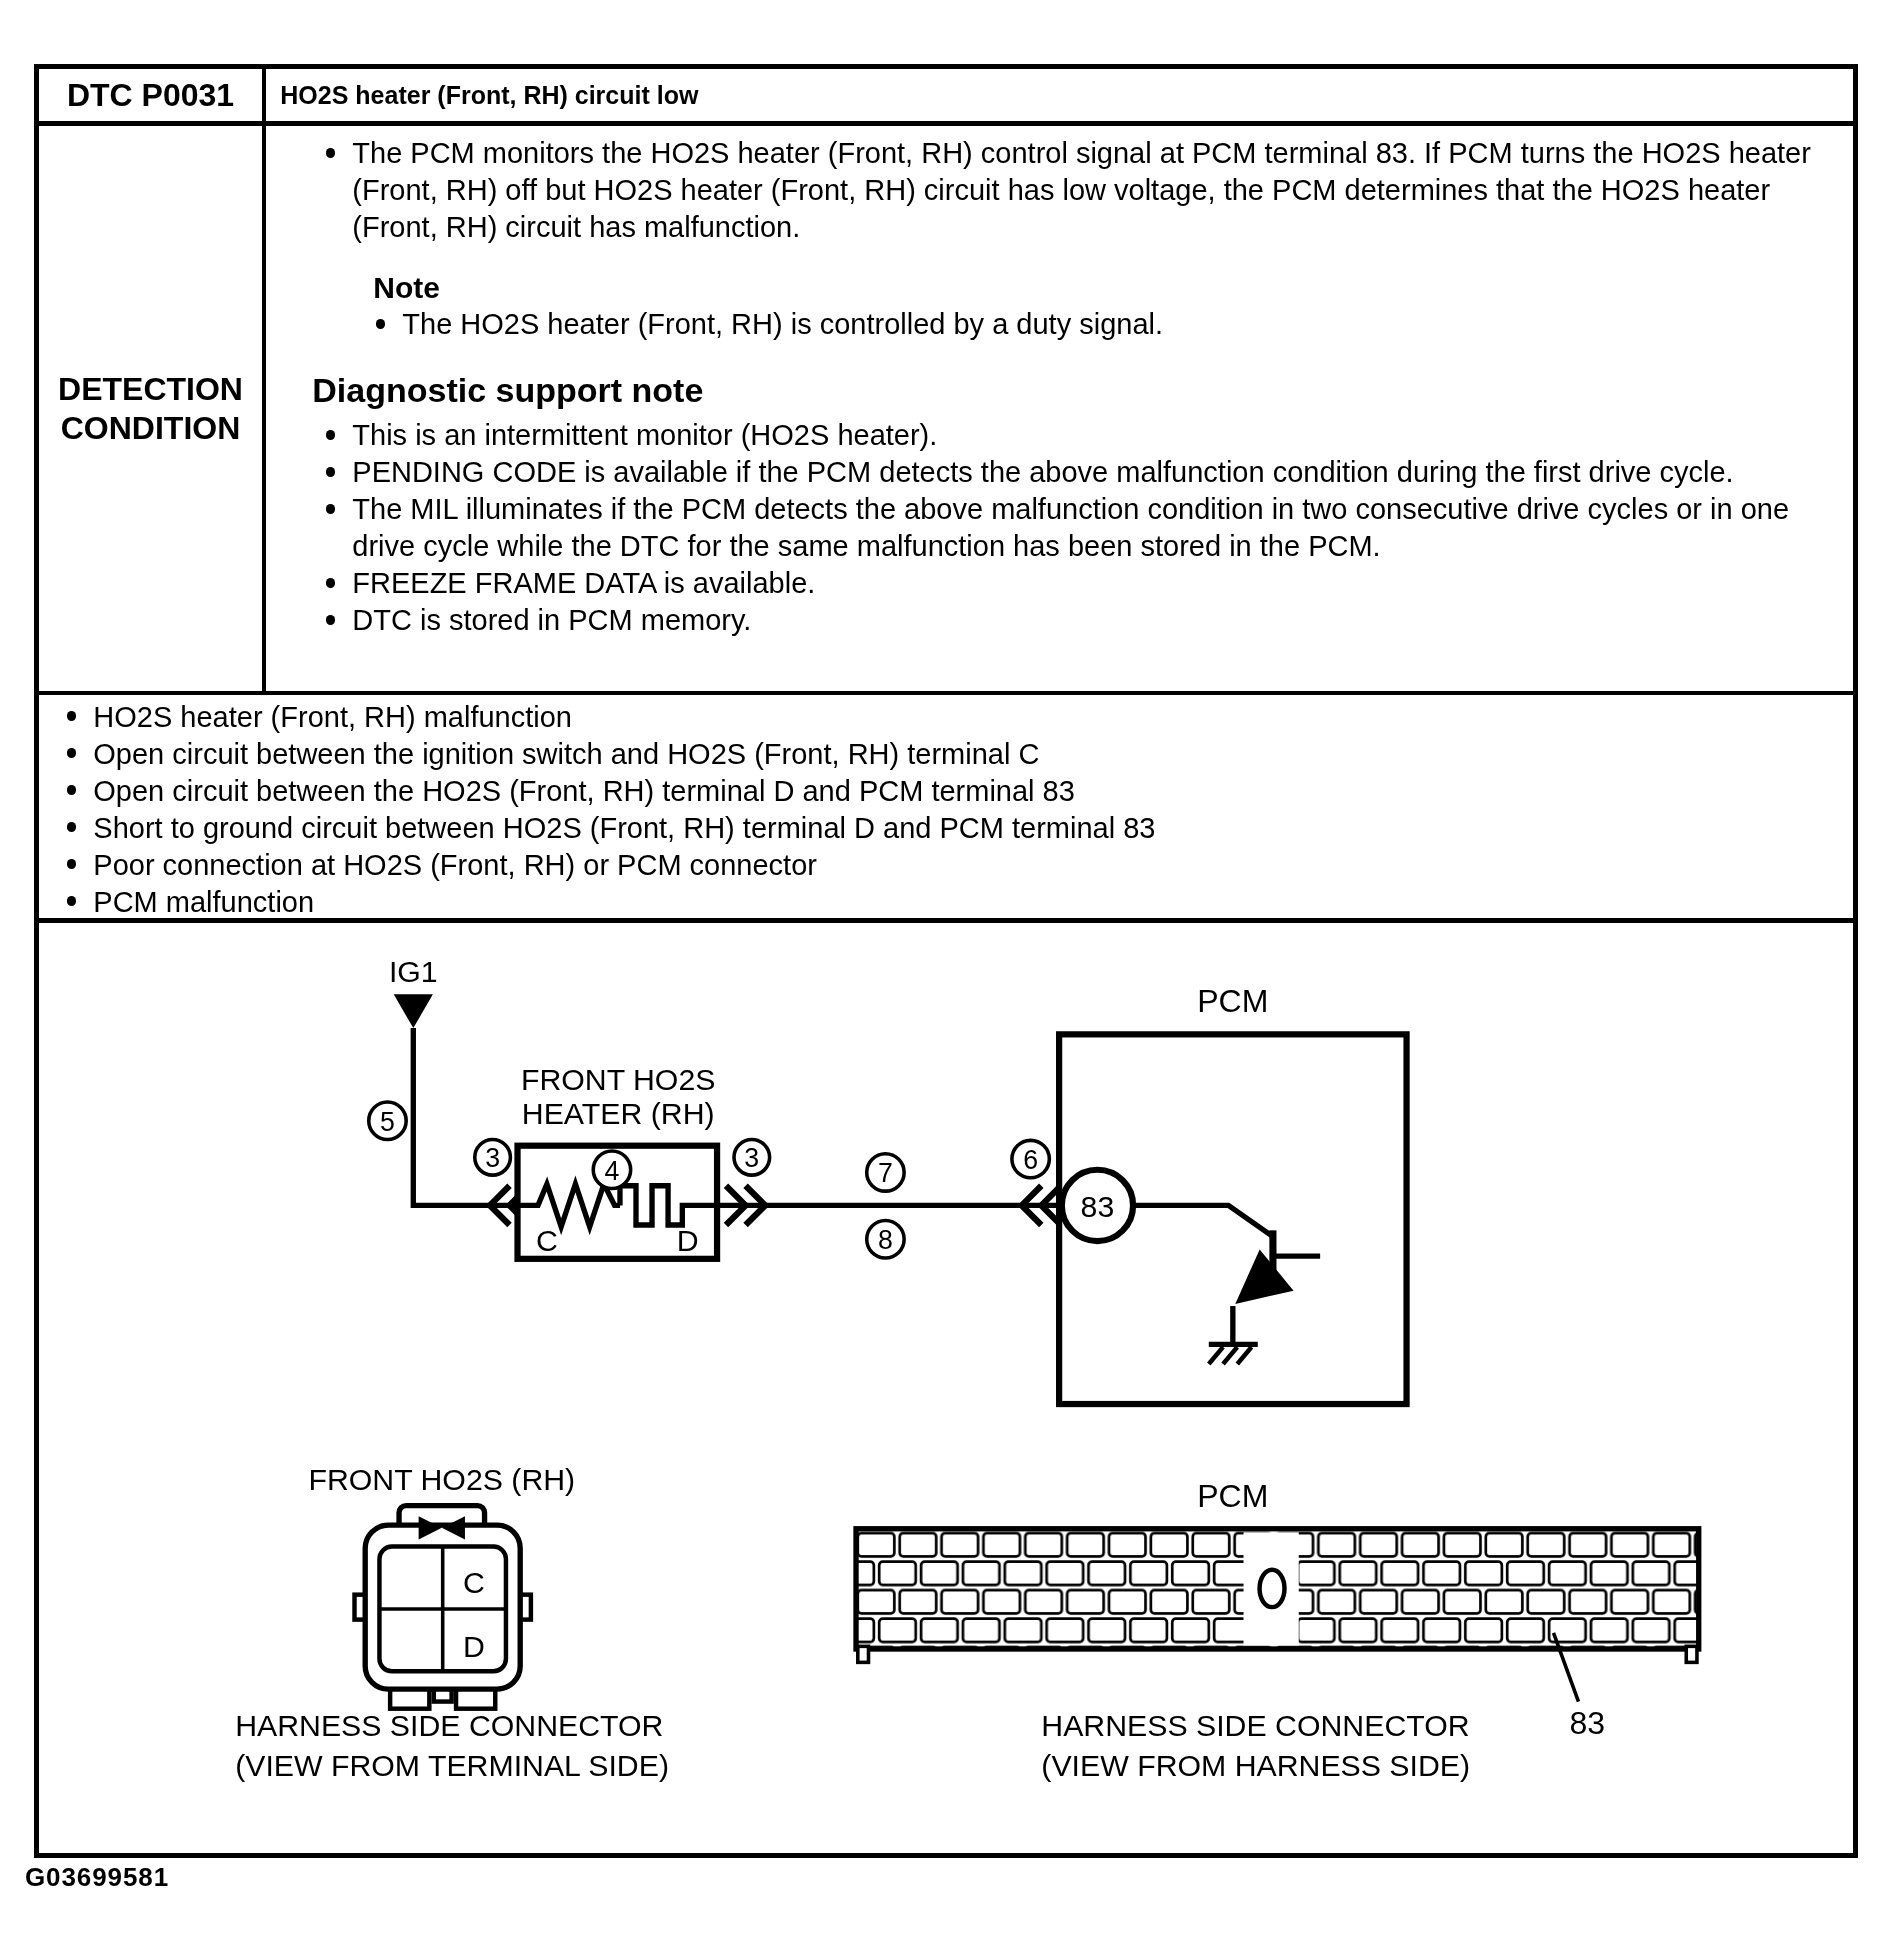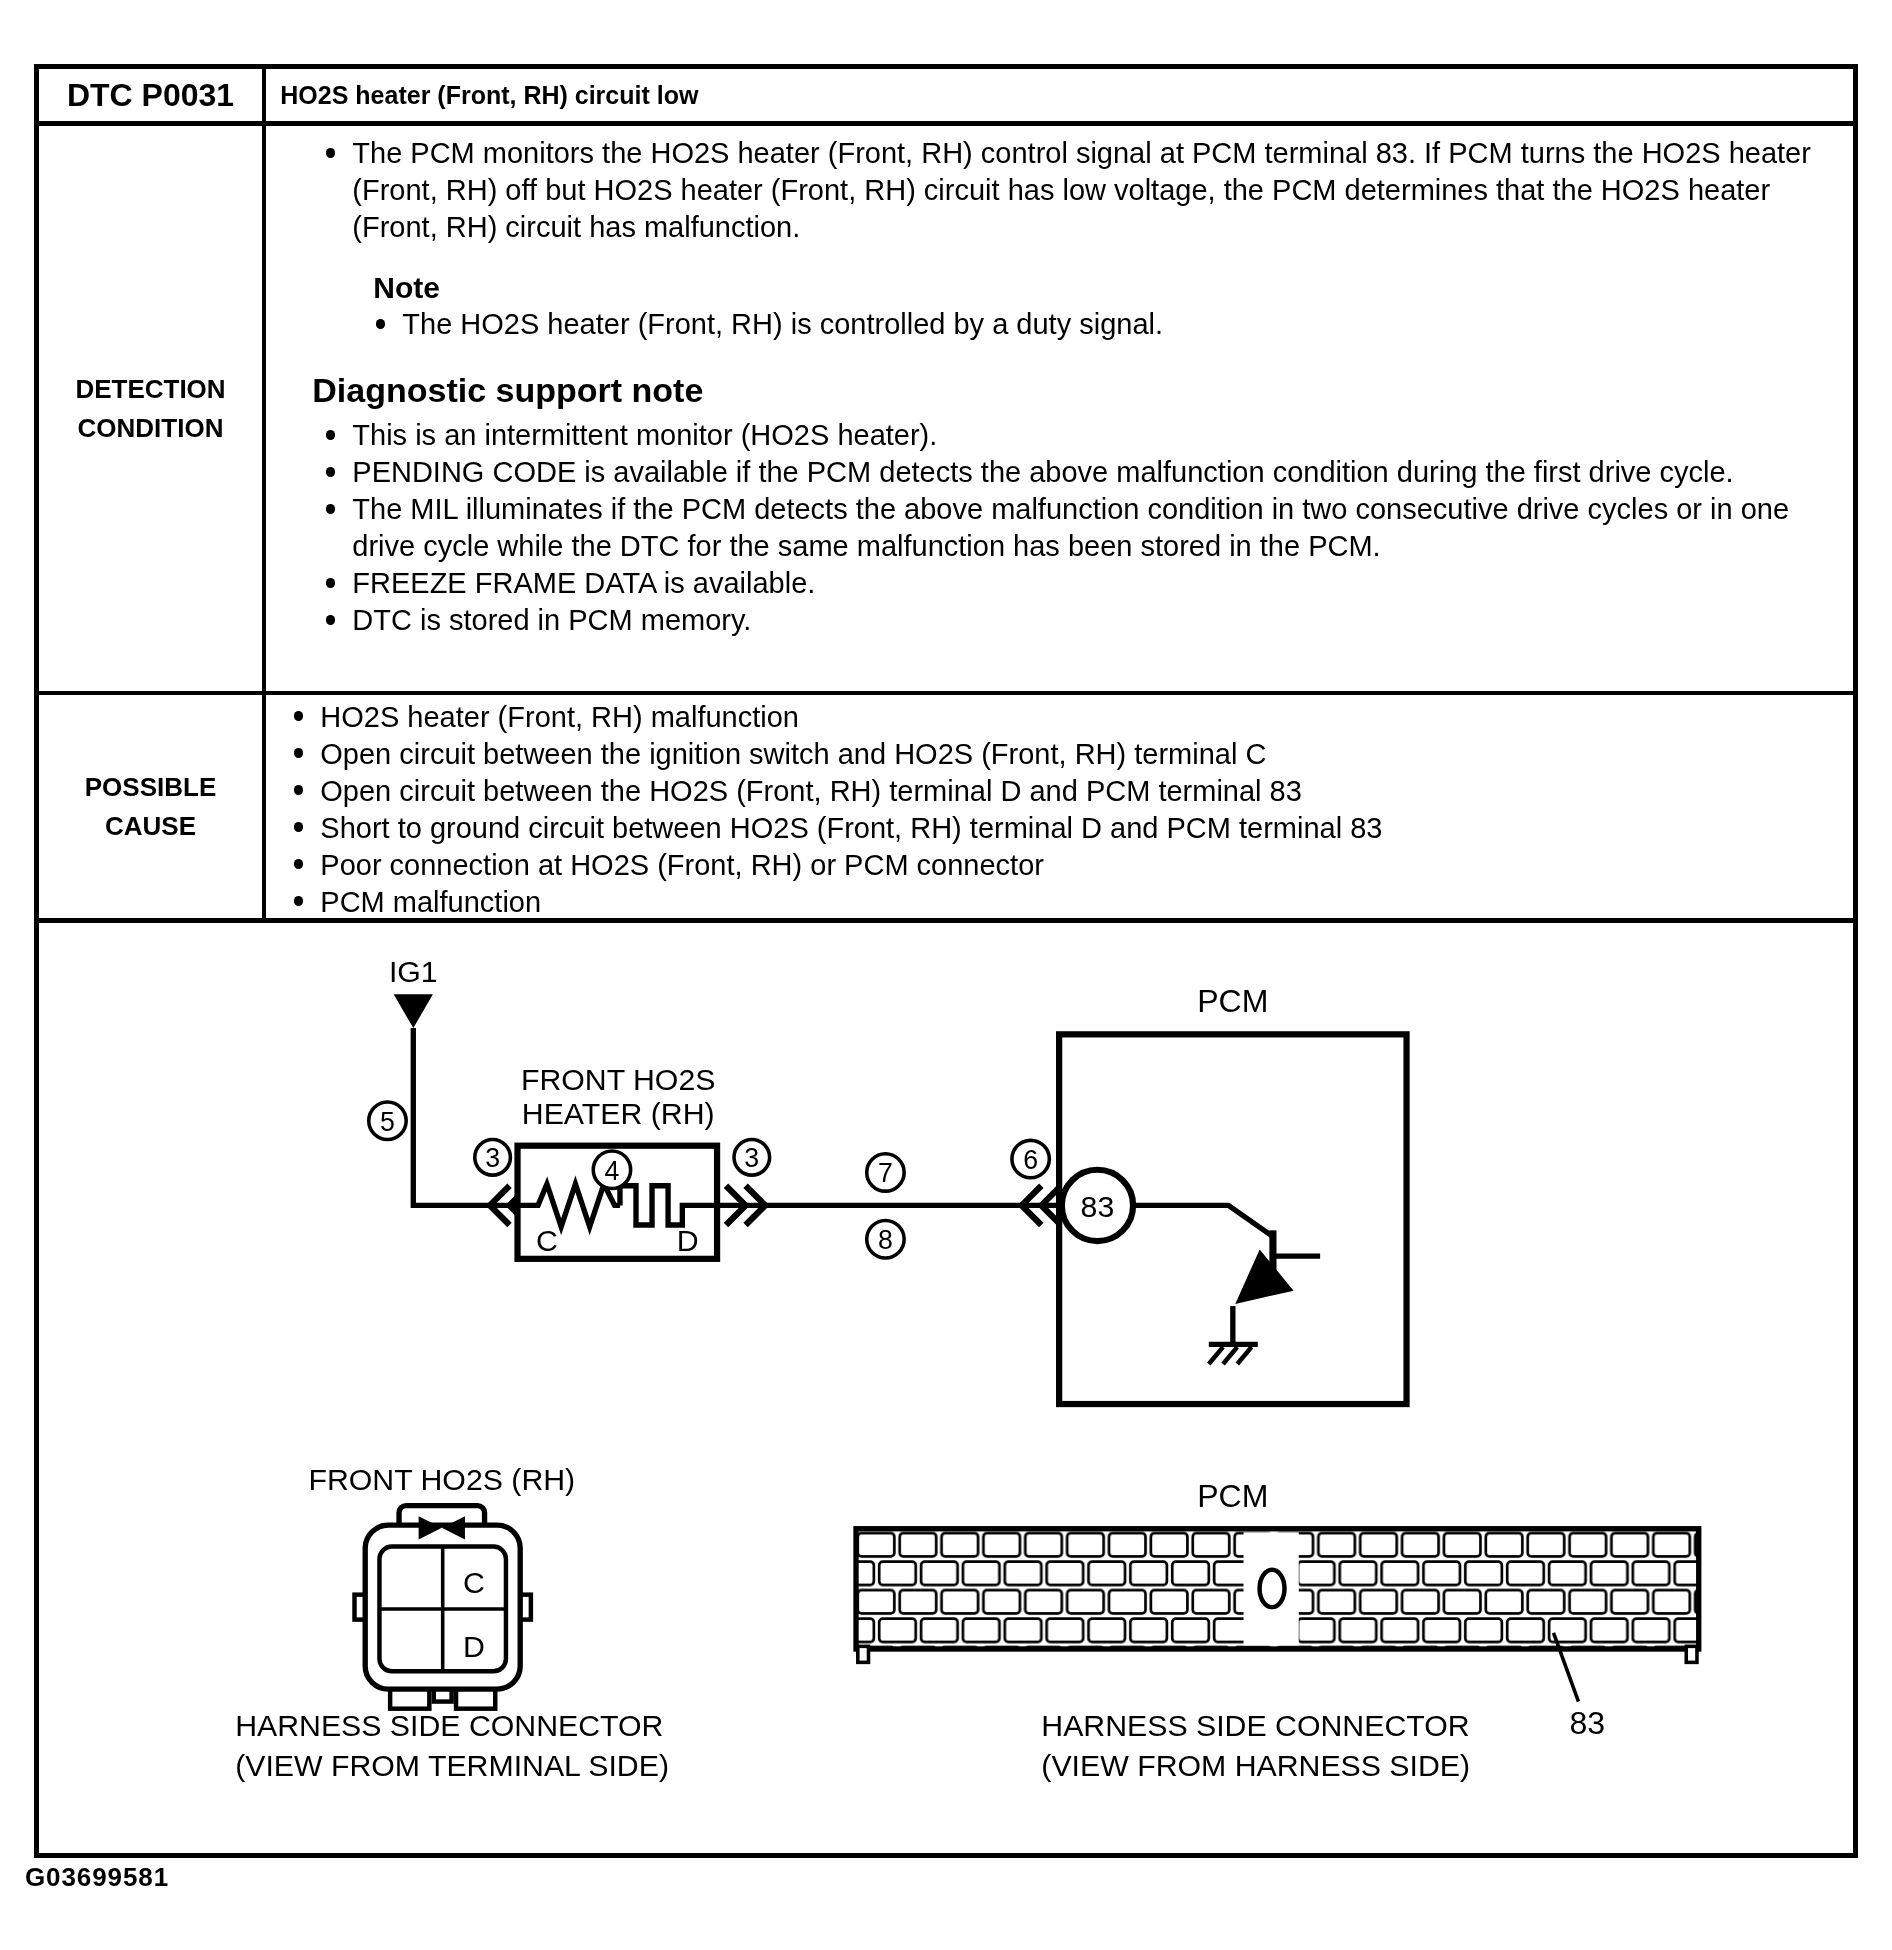--- a/index.html
+++ b/index.html
@@ -3,21 +3,21 @@
 <meta charset="utf-8">
 <style>
   html,body{margin:0;padding:0;background:#fff;}
   .page{position:relative;width:1893px;height:1951px;background:#ffffff;color:#000000;
         font-family:"Liberation Sans",sans-serif;overflow:hidden;}
   .outer{position:absolute;left:34px;top:64px;width:1814px;border:5.3px solid #000;background:#fff;}
   .row{display:flex;border-bottom:4.5px solid #000;}
   .row.header{height:52px;border-bottom:5.3px solid #000;}
   .cell-l{width:223px;flex:none;border-right:4.5px solid #000;display:flex;flex-direction:column;
           align-items:center;justify-content:center;text-align:center;font-weight:700;
-          font-size:26px;line-height:39px;}
+          font-size:32px;line-height:39px;}
   .header .cell-l{font-size:32px;line-height:52px;}
   .cell-r{flex:1;padding:0 19.6px 0 14.3px;min-width:0;}
   .header .cell-r{display:flex;align-items:center;font-weight:700;font-size:25px;}
   .det{height:565px;}
   .det .cell-r{padding-top:9px;margin-left:32px;}
   .cause{height:223px;border-bottom:5.3px solid #000;}
   .cause .cell-r{padding-top:3.6px;}
   .body-text,.bullet{font-size:29px;line-height:37px;}
   .bullet{position:relative;padding-left:40px;}
   .bullet::before{content:"";position:absolute;left:13.4px;top:13.4px;width:9.8px;height:9.8px;
@@ -58,24 +58,20 @@
         <div class="support-head">Diagnostic support note</div>
         <div class="bullet">This is an intermittent monitor (HO2S heater).</div>
         <div class="bullet">PENDING CODE is available if the PCM detects the above malfunction condition during the first drive cycle.</div>
         <div class="bullet">The MIL illuminates if the PCM detects the above malfunction condition in two consecutive drive cycles or in one drive cycle while the DTC for the same malfunction has been stored in the PCM.</div>
         <div class="bullet">FREEZE FRAME DATA is available.</div>
         <div class="bullet">DTC is stored in PCM memory.</div>
       </div>
     </div>
 
     <div class="row cause">
-      <div class="cell-l">
-        <span>POSSIBLE</span>
-        <span>CAUSE</span>
-      </div>
       <div class="cell-r">
         <div class="bullet">HO2S heater (Front, RH) malfunction</div>
         <div class="bullet">Open circuit between the ignition switch and HO2S (Front, RH) terminal C</div>
         <div class="bullet">Open circuit between the HO2S (Front, RH) terminal D and PCM terminal 83</div>
         <div class="bullet">Short to ground circuit between HO2S (Front, RH) terminal D and PCM terminal 83</div>
         <div class="bullet">Poor connection at HO2S (Front, RH) or PCM connector</div>
         <div class="bullet">PCM malfunction</div>
       </div>
     </div>
 

